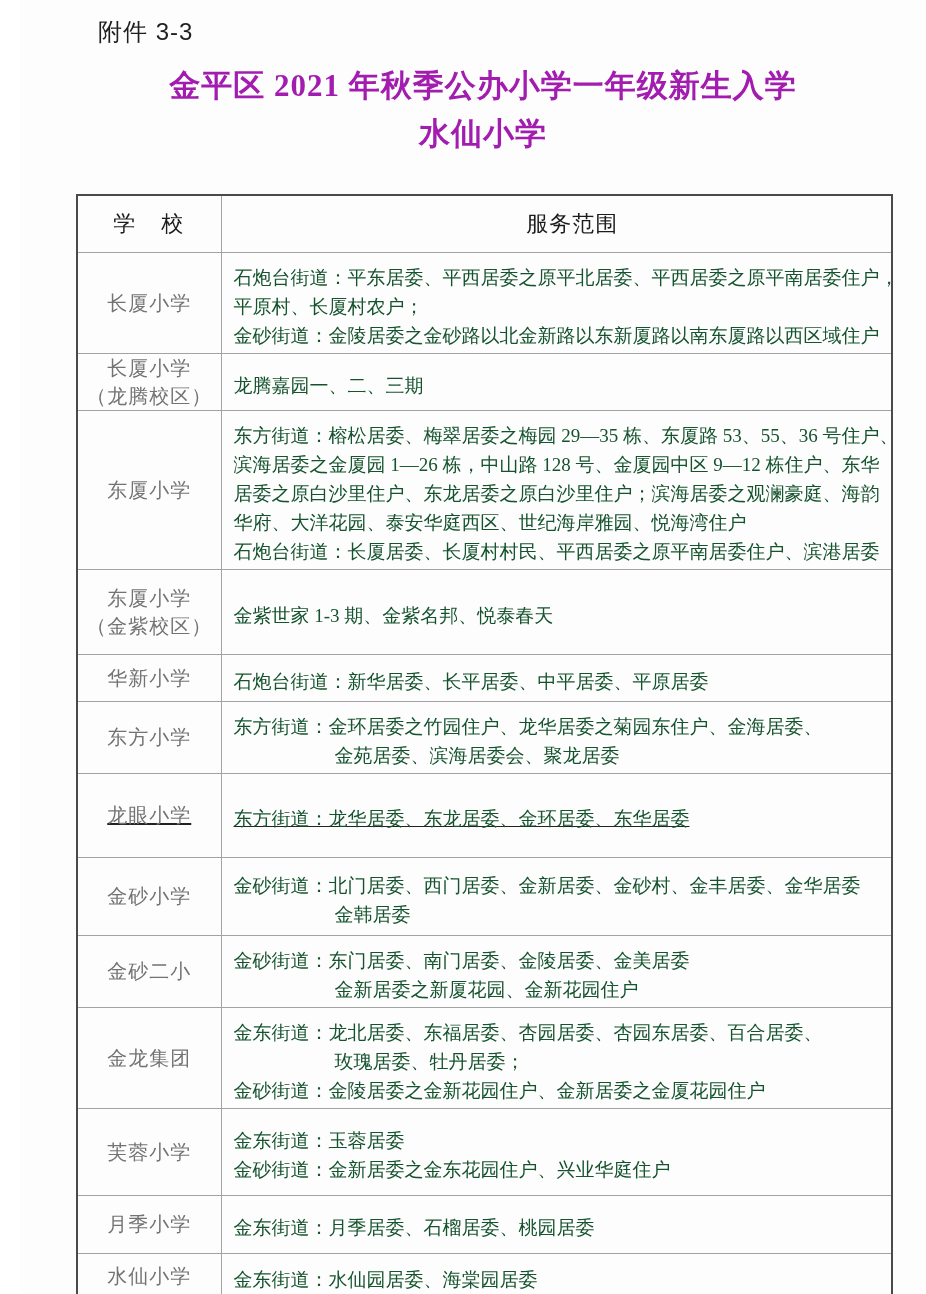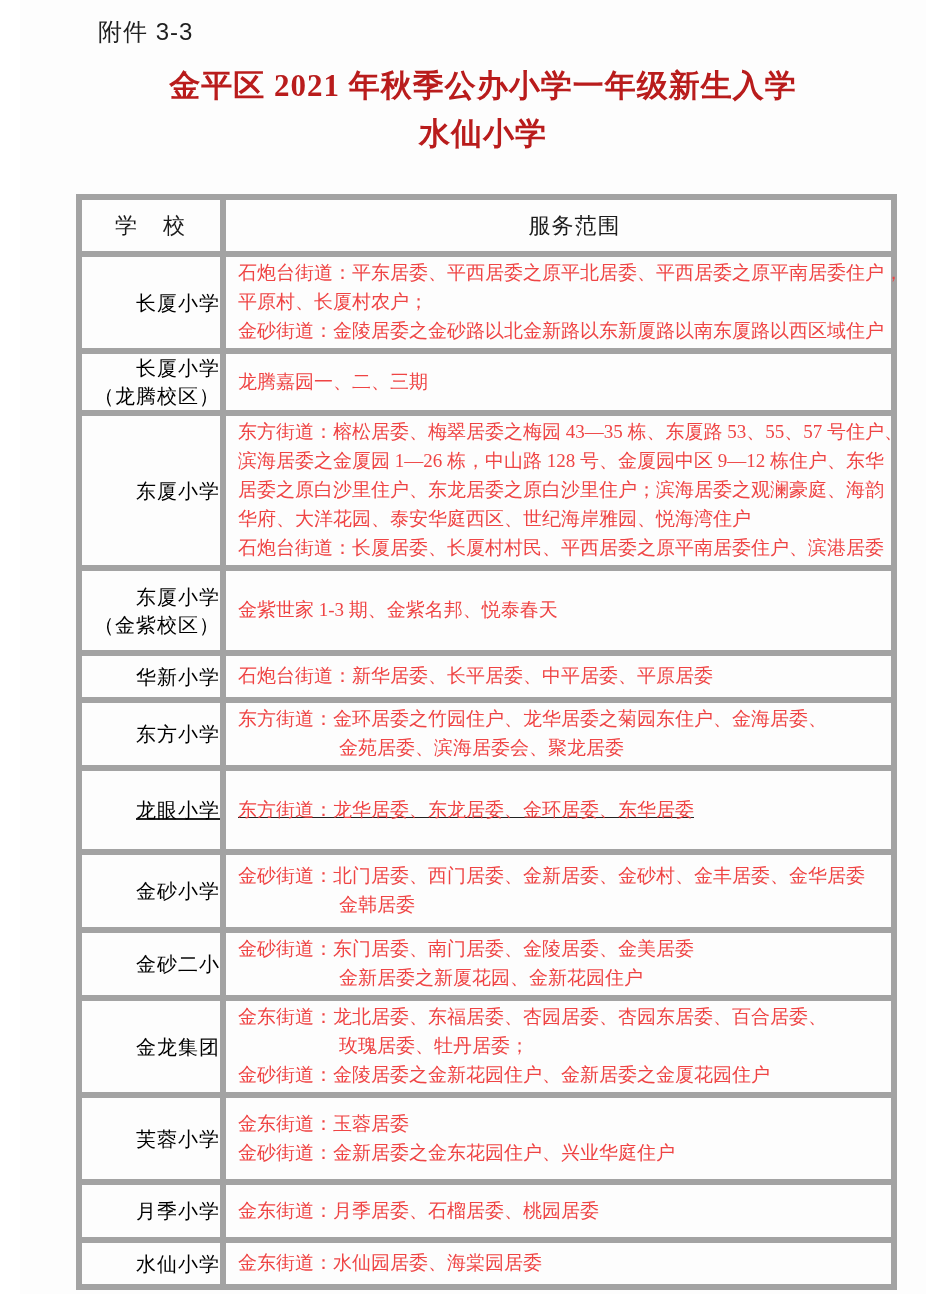--- a/index.html
+++ b/index.html
@@ -19,55 +19,55 @@
     font-size:24px;
     color:#1f1f1f;
     letter-spacing:1px;
   }
   .page-title{
     margin:14px 40px 0 40px;
     text-align:center;
     font-weight:bold;
     font-size:31px;
     line-height:48px;
-    color:#b91c1c;
+    color:#a21caf;
     letter-spacing:1px;
   }
   table.service-table{
     border-collapse:collapse;
     table-layout:fixed;
     margin:36px 0 0 56px;
     width:815px;
     border:2px solid #4a4a4a;
     background:#fdfdfd;
   }
   .service-table th,.service-table td{
-    border:6px solid #a3a3a3;
+    border:1px solid #a3a3a3;
     padding:0;
   }
   .service-table col.col-school{width:144px;}
   .service-table col.col-scope{width:671px;}
   .service-table thead tr{height:57px;}
   th.header-school{
     font-size:22px;font-weight:normal;color:#1c1c1c;
     text-align:center;vertical-align:middle;letter-spacing:2px;
   }
   th.header-scope{
     font-size:22px;font-weight:normal;color:#1c1c1c;
     text-align:center;vertical-align:middle;letter-spacing:1px;padding-left:32px;
   }
   td.school-cell{
-    text-align:right;vertical-align:middle;
-    font-size:20px;line-height:28px;color:#000000;
+    text-align:center;vertical-align:middle;
+    font-size:20px;line-height:28px;color:#737373;
     letter-spacing:1px;
   }
   td.scope-cell{
     vertical-align:middle;
-    padding:1px 4px 3px 12px;
-    font-size:19px;color:#ef4444;
+    padding:10px 4px 3px 12px;
+    font-size:19px;color:#14532d;
   }
   .scope-line{
     line-height:29px;
     white-space:nowrap;
   }
   .scope-line.indent{padding-left:101px;}
   
   tbody tr:nth-child(1){height:92px;}
   tbody tr:nth-child(2){height:56px;}
   tbody tr:nth-child(3){height:145px;}
@@ -117,21 +117,21 @@
         </tr>
         <tr>
           <td class="school-cell">长厦小学<br>（龙腾校区）</td>
           <td class="scope-cell">
             <div class="scope-line">龙腾嘉园一、二、三期</div>
           </td>
         </tr>
         <tr>
           <td class="school-cell">东厦小学</td>
           <td class="scope-cell">
-            <div class="scope-line">东方街道：榕松居委、梅翠居委之梅园 43—35 栋、东厦路 53、55、57 号住户、</div>
+            <div class="scope-line">东方街道：榕松居委、梅翠居委之梅园 29—35 栋、东厦路 53、55、36 号住户、</div>
             <div class="scope-line">滨海居委之金厦园 1—26 栋，中山路 128 号、金厦园中区 9—12 栋住户、东华</div>
             <div class="scope-line">居委之原白沙里住户、东龙居委之原白沙里住户；滨海居委之观澜豪庭、海韵</div>
             <div class="scope-line">华府、大洋花园、泰安华庭西区、世纪海岸雅园、悦海湾住户</div>
             <div class="scope-line">石炮台街道：长厦居委、长厦村村民、平西居委之原平南居委住户、滨港居委</div>
           </td>
         </tr>
         <tr>
           <td class="school-cell">东厦小学<br>（金紫校区）</td>
           <td class="scope-cell">
             <div class="scope-line">金紫世家 1-3 期、金紫名邦、悦泰春天</div>

